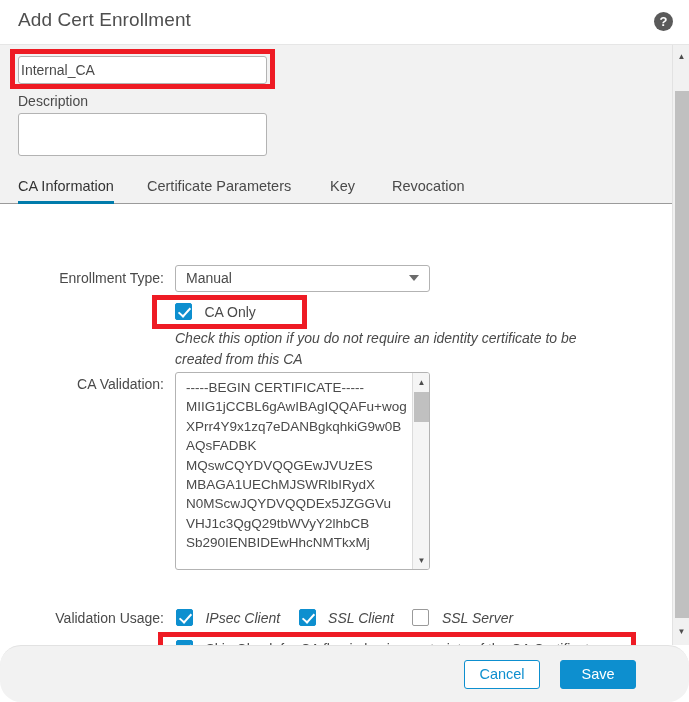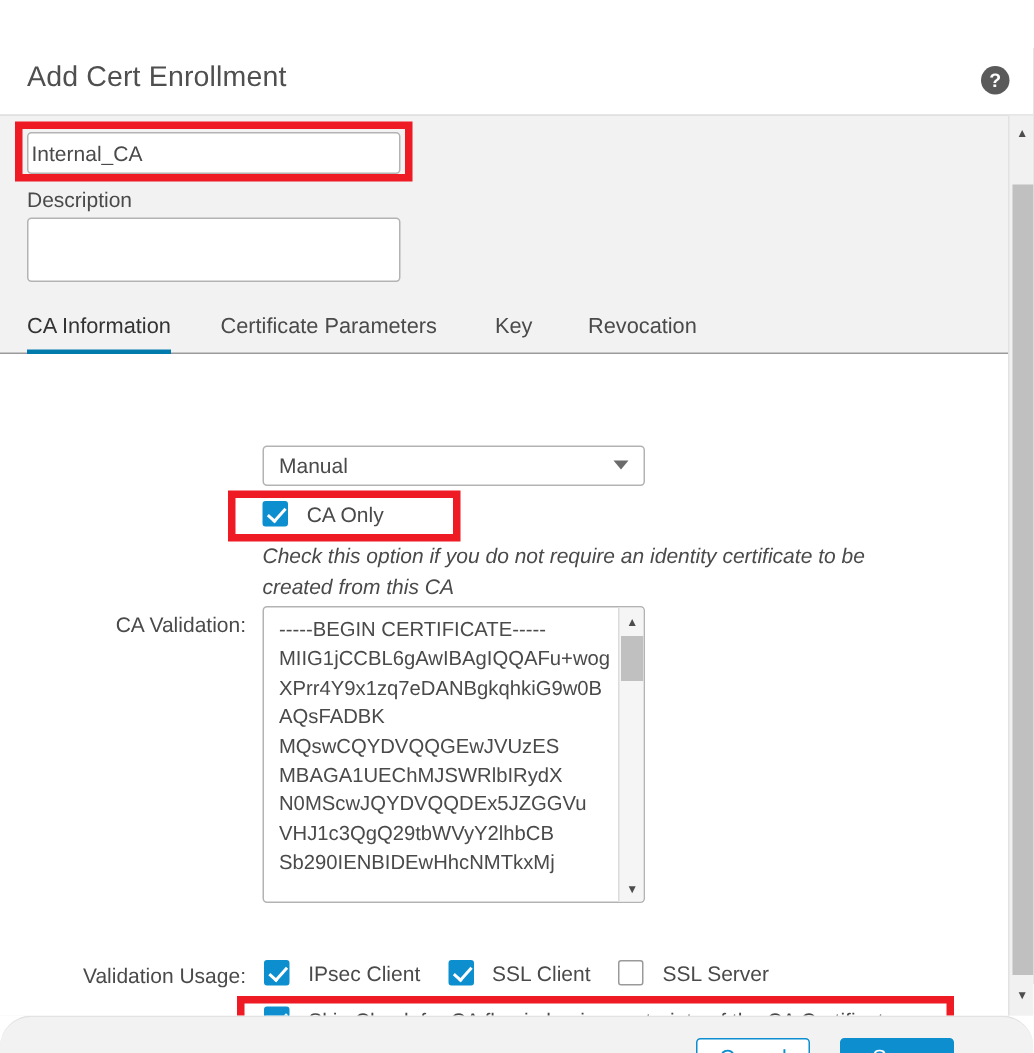--- a/index.html
+++ b/index.html
@@ -9,21 +9,20 @@
     overflow: hidden;
     background: #ffffff;
     font-family: "Liberation Sans", sans-serif;
   }
 
   #app {
     position: relative;
     width: 689px;
     height: 624px;
     background: #737373;
-    margin-top: 32px;
   }
 
   
   .titlebar {
     position: absolute;
     left: 0; top: 0;
     width: 689px; height: 45px;
     background: #ffffff;
     border-bottom: 1px solid #e6e6e6;
   }
@@ -299,21 +298,21 @@
   .vu-label {
     position: absolute;
     left: 44px; top: 406px;
     width: 120px;
     font-size: 14px;
     color: #4a4a4a;
     text-align: right;
   }
   .vu-row {
     position: absolute;
-    left: 176px; top: 404px;
+    left: 176px; top: 404px; font-style: italic;
   }
   .vu-item { display: inline-block; margin-right: 14px; }
 
   .skip-hl {
     position: absolute;
     left: 158px; top: 428px;
     width: 478px; height: 34px;
     border: 5px solid #ee1b24;
   }
   .skip-box {
@@ -376,20 +375,21 @@
 
     <div class="tabs">
       <div class="tab active" style="left:18px;">CA Information</div>
       <div class="tab" style="left:147px;">Certificate Parameters</div>
       <div class="tab" style="left:330px;">Key</div>
       <div class="tab" style="left:392px;">Revocation</div>
     </div>
 
     <div class="panel">
 
+      <div class="row-label" style="left:24px; top:66px; width:140px;">Enrollment Type:</div>
       <div class="sel-wrap">
         <div class="sel">Manual</div>
         <div class="sel-caret"></div>
       </div>
 
       <div class="caonly-hl"></div>
       <div class="caonly-box">
         <span class="cb on"></span>
         <span class="cb-label">CA Only</span>
       </div>

